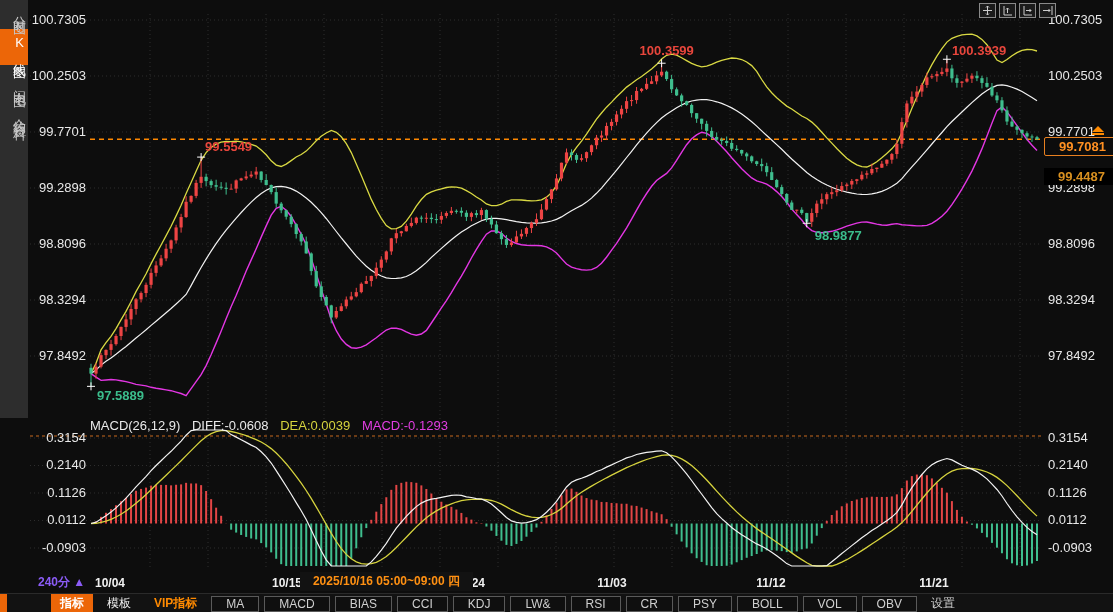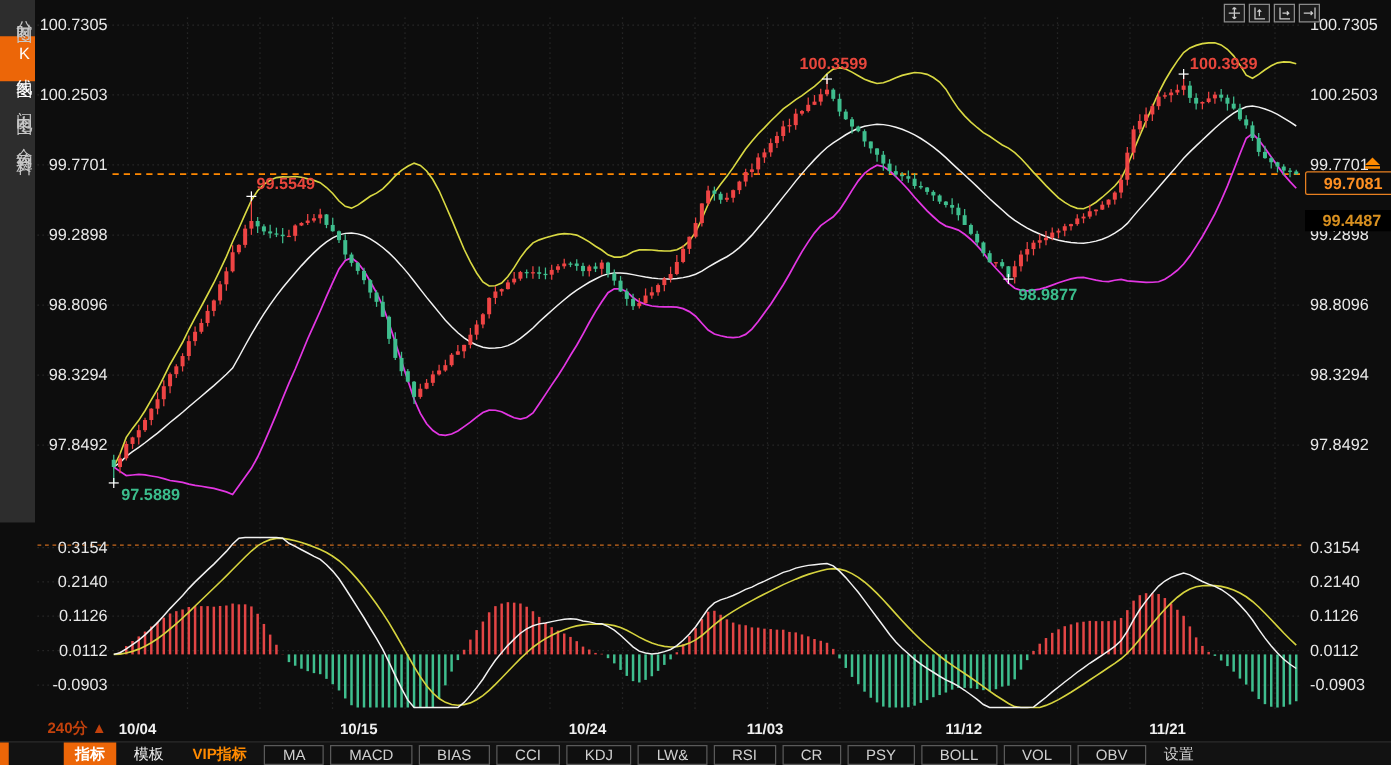--- a/index.html
+++ b/index.html
@@ -25,21 +25,21 @@
   
   .badge{position:absolute;left:1044px;width:64px;height:17px;line-height:17px;font-size:13px;
        text-align:left;padding-left:14px;z-index:7;font-weight:bold;}
   #current-badge{color:#ff9022;border:1px solid #e88020;background:#0c0c0c;border-radius:2px;}
   #secondary-badge{color:#d89020;background:#000;}
   #price-arrow{position:absolute;left:1092px;z-index:7;width:12px;height:9px;}
   #price-arrow .tri{width:0;height:0;border-left:6px solid transparent;border-right:6px solid transparent;
        border-bottom:6px solid #ff8a00;margin:0 auto;}
   #price-arrow .bar{width:12px;height:2px;background:#ff8a00;margin-top:1px;}
   
-  #period-label{position:absolute;left:38px;top:574px;color:#c2410c;font-size:12px;font-weight:bold;z-index:6;}
+  #period-label{position:absolute;left:38px;top:574px;color:#8b5cf6;font-size:12px;font-weight:bold;z-index:6;}
   #axis-tooltip{position:absolute;left:300px;top:572px;width:173px;height:19px;line-height:19px;
        background:#121212;color:#ff9012;font-size:12px;font-weight:bold;text-align:center;z-index:8;white-space:nowrap;}
   #watermark{position:absolute;left:968px;top:560px;font-size:32px;color:#b6bac0;z-index:9;
        letter-spacing:1px;font-weight:bold;opacity:.95;}
   
   #toolbar{position:absolute;left:0;top:593px;width:1113px;height:19px;background:#121212;
        border-top:1px solid #2a2a2a;display:flex;align-items:center;z-index:10;font-size:12px;}
   #toolbar-accent{width:7px;height:19px;background:#ec6608;margin-right:44px;}
   .tb{padding:1px 9px;margin-right:5px;color:#cfcfcf;cursor:pointer;white-space:nowrap;}
   .tb.active{background:#ec6608;color:#fff;font-weight:bold;}
@@ -78,20 +78,26 @@
           <path d="M2 1v9h8M4 5.5h5M7.5 4L9 5.5 7.5 7" stroke="#ccc" stroke-width="1" fill="none"></path>
         </svg>
     </span>
     <span class="tr-ic">
       <svg width="11" height="11">
           <path d="M1 5.5h7M6.5 4L8 5.5 6.5 7M10 1v9" stroke="#ccc" stroke-width="1" fill="none"></path>
         </svg>
     </span>
   </div>
 
+  <div id="macd-hdr">
+    <span class="w">MACD(26,12,9)</span>
+    <span class="w">DIFF:-0.0608</span>
+    <span class="yel">DEA:0.0039</span>
+    <span class="mag">MACD:-0.1293</span>
+  </div>
 
   <svg id="chart-svg" width="1113" height="612">
       <g>
         <line x1="150" y1="14" x2="150" y2="568" stroke="#2e2e2e" stroke-width="1" stroke-dasharray="1,3"></line>
         <line x1="208" y1="14" x2="208" y2="568" stroke="#2e2e2e" stroke-width="1" stroke-dasharray="1,3"></line>
         <line x1="266" y1="14" x2="266" y2="568" stroke="#2e2e2e" stroke-width="1" stroke-dasharray="1,3"></line>
         <line x1="324" y1="14" x2="324" y2="568" stroke="#2e2e2e" stroke-width="1" stroke-dasharray="1,3"></line>
         <line x1="382" y1="14" x2="382" y2="568" stroke="#2e2e2e" stroke-width="1" stroke-dasharray="1,3"></line>
         <line x1="440" y1="14" x2="440" y2="568" stroke="#2e2e2e" stroke-width="1" stroke-dasharray="1,3"></line>
         <line x1="498" y1="14" x2="498" y2="568" stroke="#2e2e2e" stroke-width="1" stroke-dasharray="1,3"></line>
@@ -751,20 +757,21 @@
     </svg>
 
   <div id="price-arrow" style="top: 126.226px;">
       <div class="tri"></div>
       <div class="bar"></div>
     </div>
   <div id="current-badge" class="badge" style="top: 137.226px;">99.7081</div>
   <div id="secondary-badge" class="badge" style="top: 168.476px;">99.4487</div>
 
   <div id="period-label">240分 ▲</div>
+  <div id="axis-tooltip">2025/10/16 05:00~09:00 四</div>
 
   <div id="toolbar">
     <span id="toolbar-accent"></span>
   <span class="tb active">指标</span>
       <span class="tb bright">模板</span>
       <span class="tb vip">VIP指标</span>
       <span class="tb boxed">MA</span>
       <span class="tb boxed">MACD</span>
       <span class="tb boxed">BIAS</span>
       <span class="tb boxed">CCI</span>

